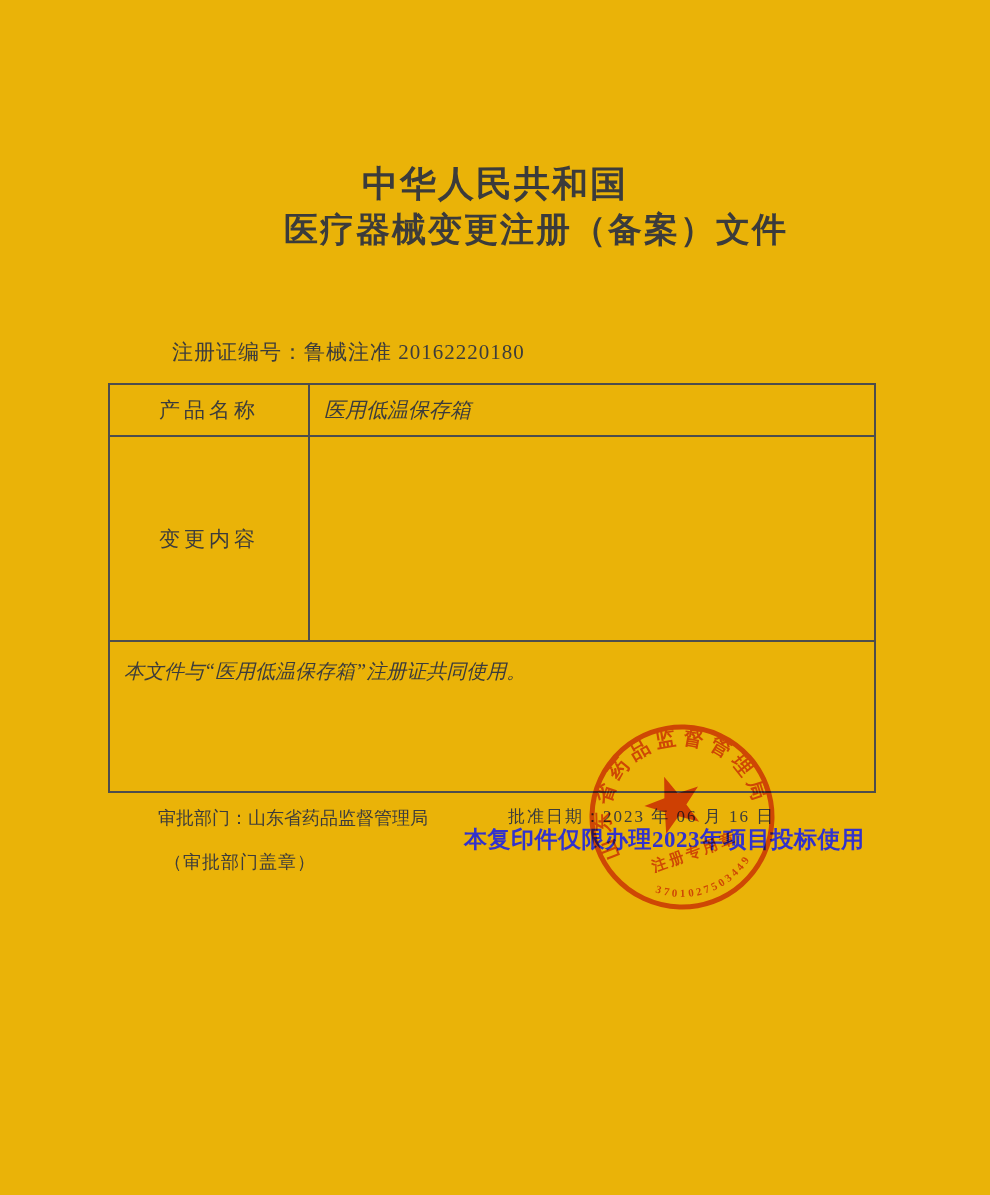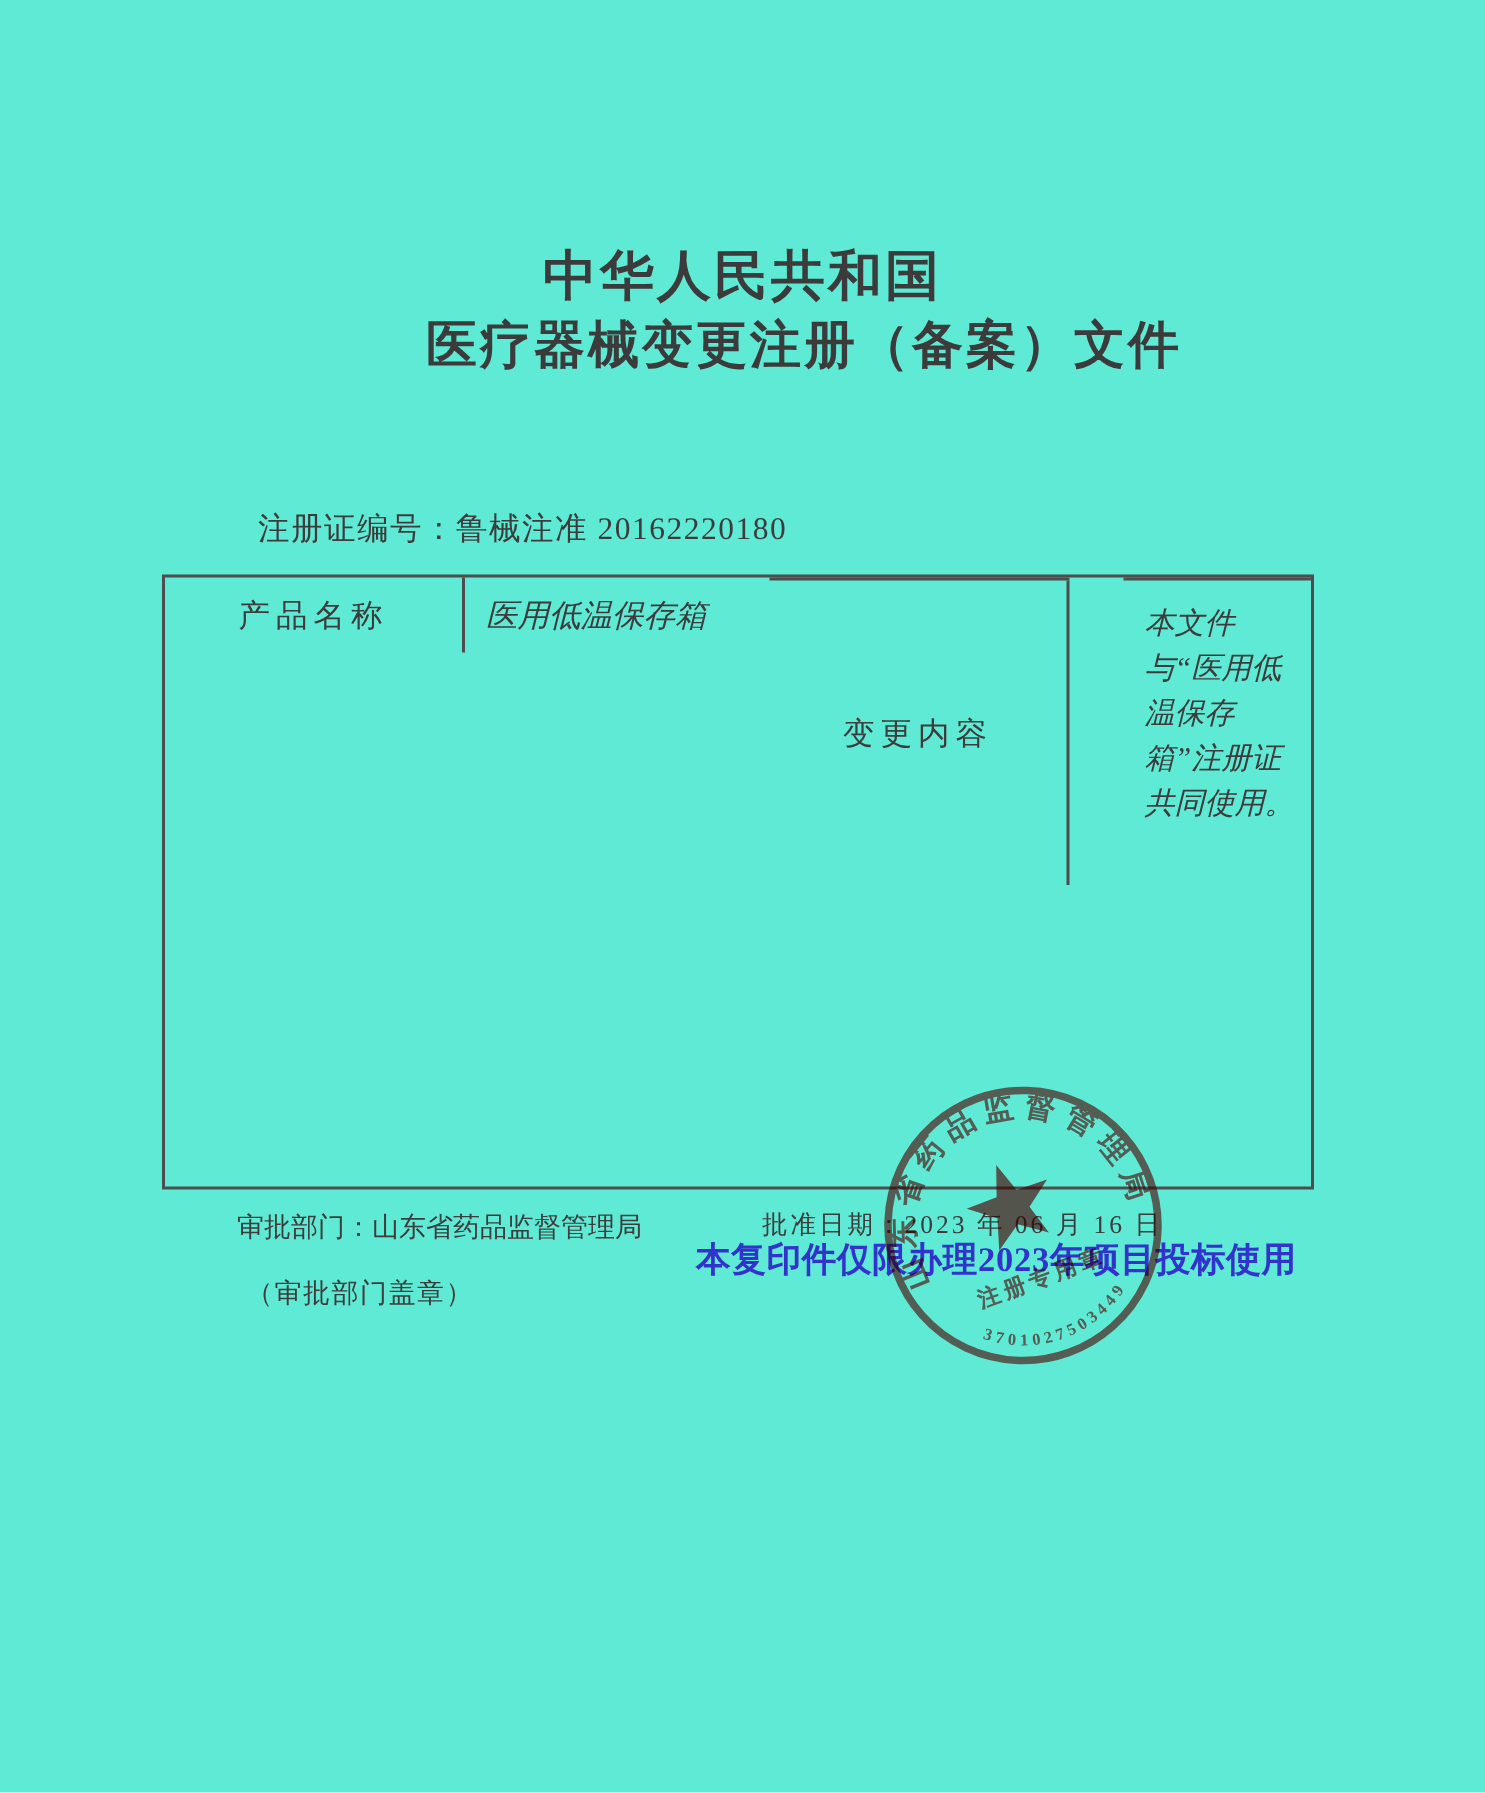--- a/index.html
+++ b/index.html
@@ -4,41 +4,41 @@
 <style>
   html, body { margin: 0; padding: 0; }
   body {
     width: 990px; height: 1195px;
     background: #ffffff;
     font-family: "Liberation Serif", serif;
     color: #333333;
     position: relative;
     overflow: hidden;
   }
-  .page { position: absolute; inset: 0; background: #5eead4; }
+  .page { position: absolute; inset: 0; background: #eab308; }
 
   .title-line {
     position: absolute; left: 0; width: 100%;
     text-align: center; font-weight: bold; color: #3b3b3b;
     letter-spacing: 2px;
   }
   .title-1 { top: 160px; font-size: 36px; }
   .title-2 { top: 207px; font-size: 34px; margin-left: 41px; }
 
   .reg-line {
     position: absolute; left: 172px; top: 338px;
     font-size: 21px; color: #3c3c3c; letter-spacing: 1px; text-align: center;
   }
 
   .doc-table {
     position: absolute; left: 108px; top: 383px;
     width: 768px; height: 410px;
     border: 2px solid #4d4d4d;
     box-sizing: border-box;
-    display: flex; flex-direction: row; gap: 36px;
+    display: flex; flex-direction: column;
   }
   .t-row { display: flex; box-sizing: border-box; }
   .t-row + .t-row { border-top: 2px solid #4d4d4d; }
   .row-1 { height: 50px; }
   .row-2 { height: 205px; }
   .row-3 { flex: 1; }
   .t-label {
     width: 200px; box-sizing: border-box;
     border-right: 2px solid #4d4d4d;
     display: flex; align-items: center; justify-content: center;

